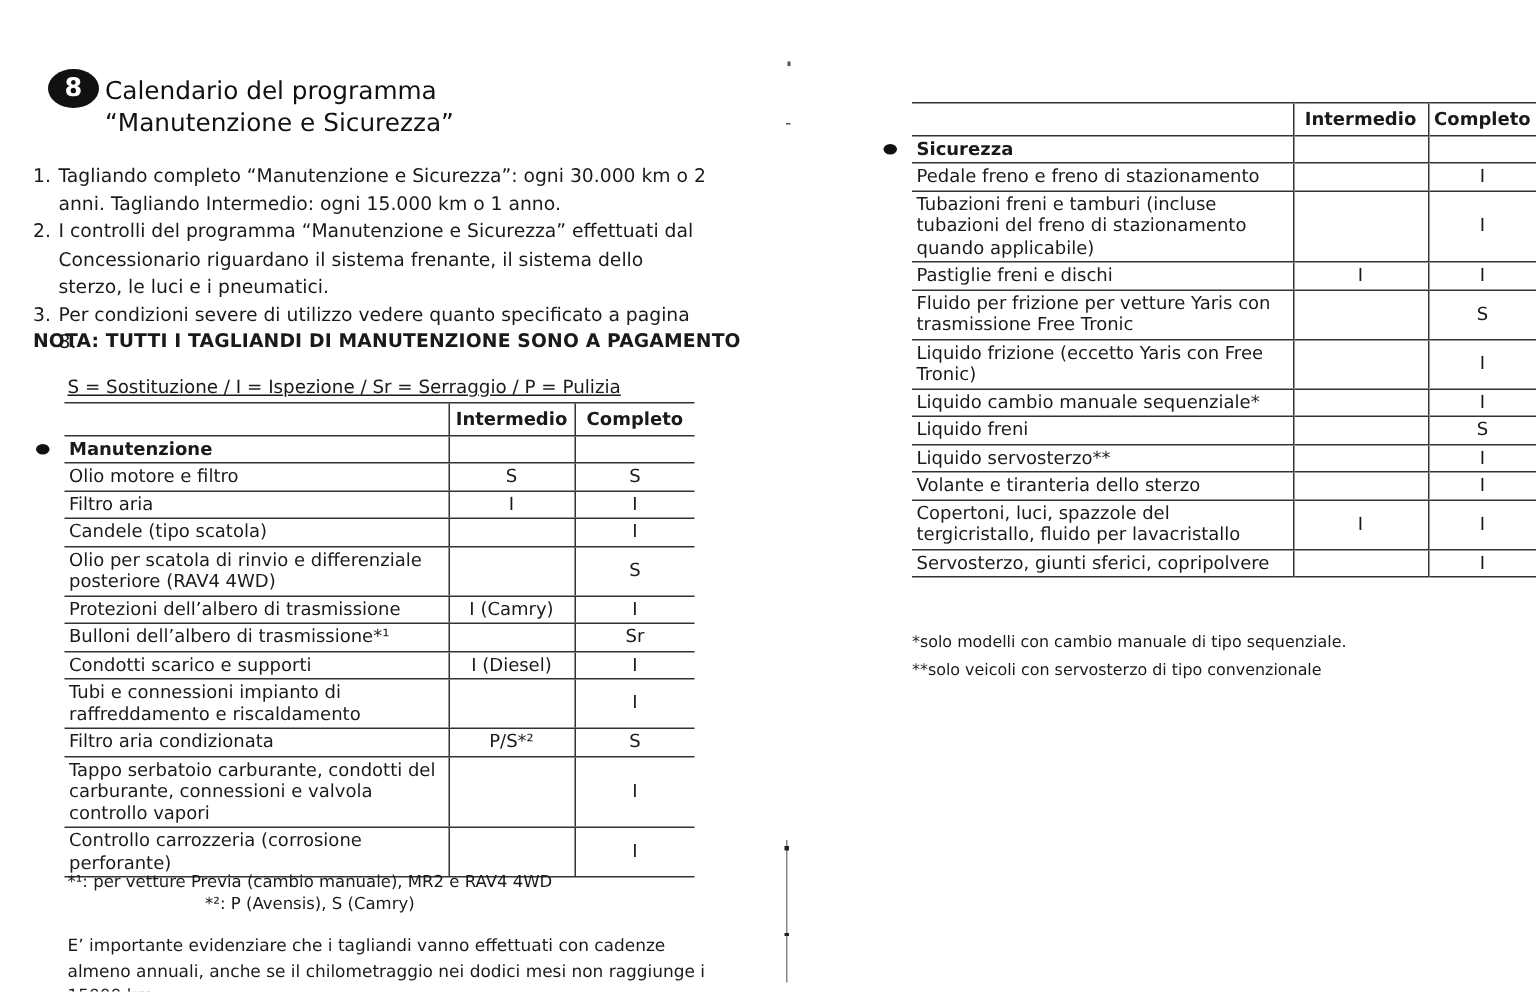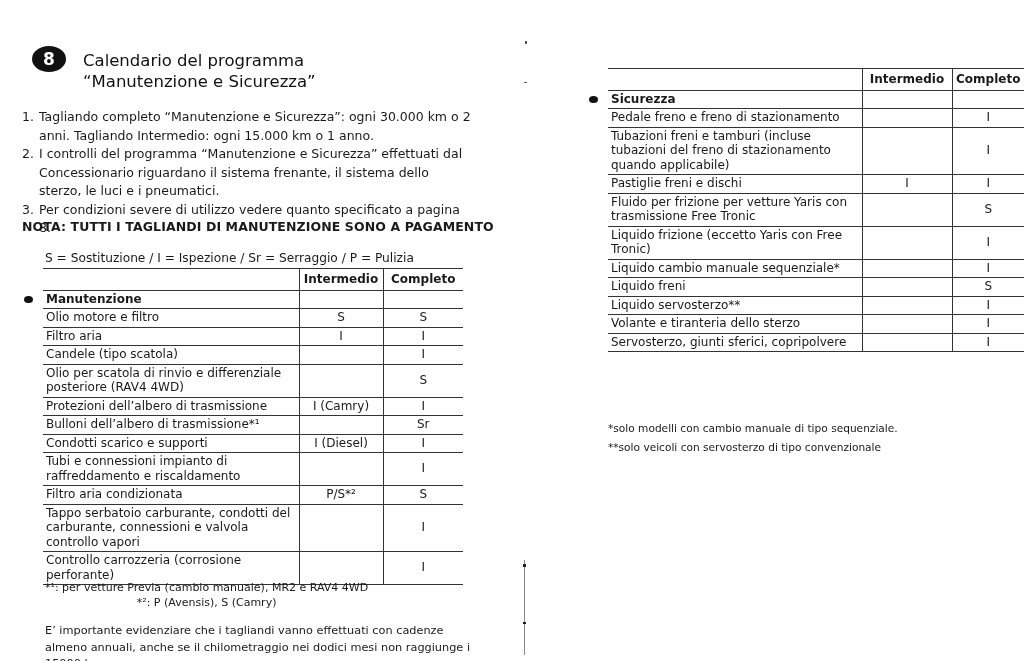--- a/index.html
+++ b/index.html
@@ -10,33 +10,33 @@
   .page { position:absolute; top:0; }
   .left { left:0; width:500px; height:661px; }
   .right { left:520px; width:504px; height:661px; }
 
   .chapter-badge {
     position:absolute; left:32px; top:46px; width:34px; height:26px;
     background:#111; color:#fff; border-radius:50%; font-weight:bold;
     font-size:17px; text-align:center; line-height:26px;
   }
   .title {
-    position:absolute; left:83px; top:50px; font-size:16.5px; line-height:21px; color:#111;
+    position:absolute; left:70px; top:50px; font-size:16.5px; line-height:21px; color:#111;
   }
   .numbered {
     position:absolute; left:22px; top:108px; width:450px; margin:0; padding:0; list-style:none;
     font-size:12.5px; line-height:18.5px;
   }
   .numbered li { display:flex; }
   .numbered .num { width:17px; flex:none; }
   .note-bold {
     position:absolute; left:22px; top:219px; font-size:12.5px; font-weight:bold; letter-spacing:0.1px;
   }
   .legend {
-    position:absolute; left:45px; top:251px; font-size:12.2px;
+    position:absolute; left:45px; top:251px; font-size:12.2px;text-decoration:underline;
   }
 
   table.sched {
     border-collapse:collapse; font-size:12px; line-height:14.5px; position:absolute;
   }
   table.sched td, table.sched th {
     border-bottom:1.3px solid #333; padding:1px 3px 2px 3px; vertical-align:middle;
   }
   table.sched th { font-weight:bold; text-align:center; padding-top:3px; padding-bottom:3px; }
   table.sched .c { text-align:center; border-left:1.3px solid #333; }
@@ -235,20 +235,25 @@
           <td>Liquido servosterzo**</td>
           <td class="c"></td>
           <td class="c">I</td>
         </tr>
     <tr>
           <td>Volante e tiranteria dello sterzo</td>
           <td class="c"></td>
           <td class="c">I</td>
         </tr>
     <tr>
+          <td>Copertoni, luci, spazzole del tergicristallo, fluido per lavacristallo</td>
+          <td class="c">I</td>
+          <td class="c">I</td>
+        </tr>
+    <tr>
           <td>Servosterzo, giunti sferici, copripolvere</td>
           <td class="c"></td>
           <td class="c">I</td>
         </tr>
   </tbody>
     </table>
 
   <div class="footnotes-right">
     <div>*solo modelli con cambio manuale di tipo sequenziale.</div>
     <div>**solo veicoli con servosterzo di tipo convenzionale</div>

